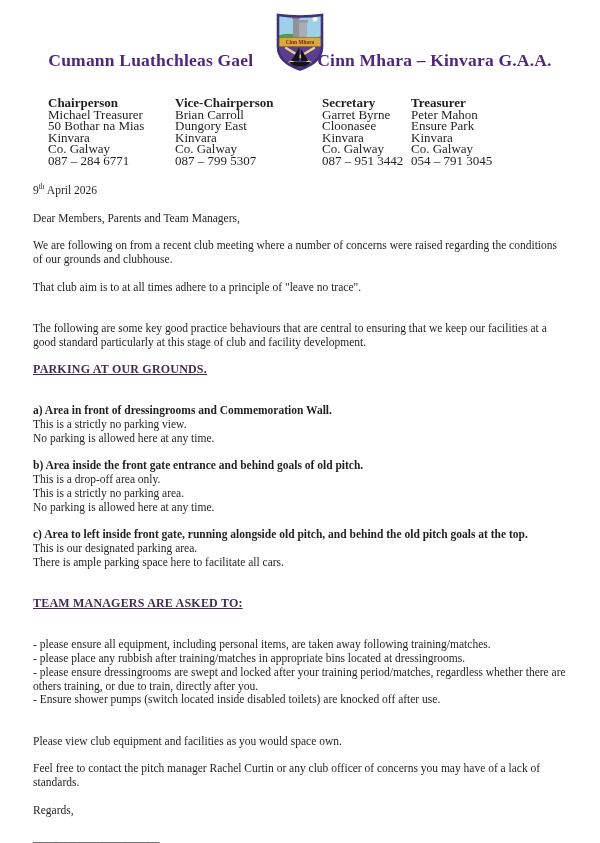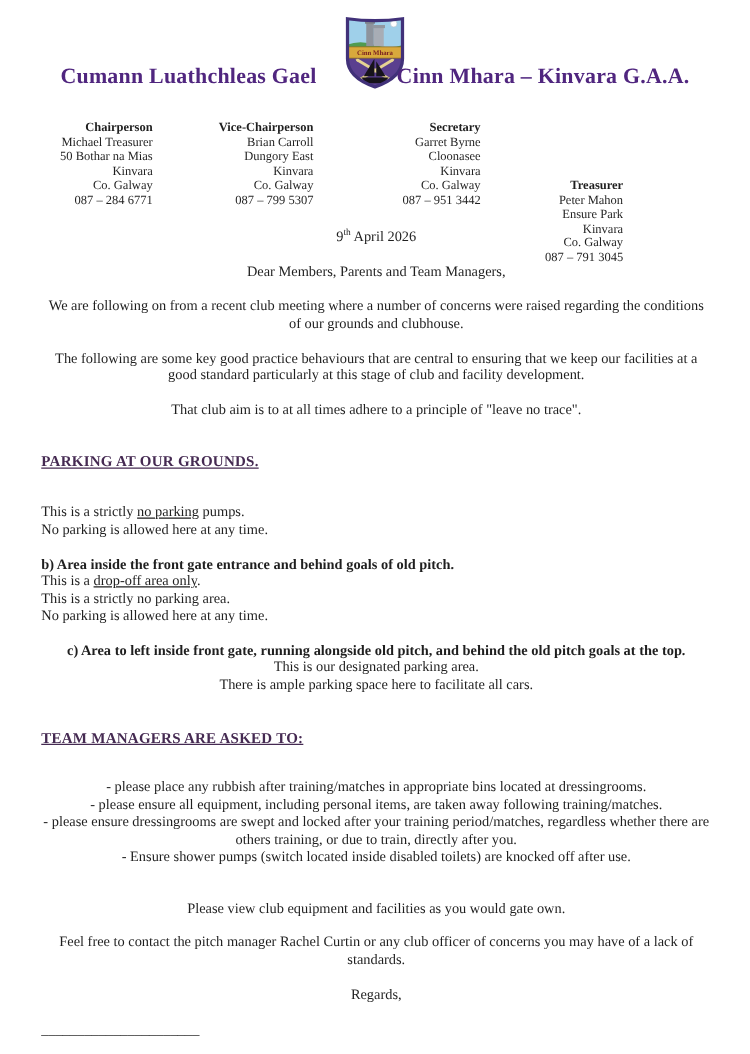--- a/index.html
+++ b/index.html
@@ -23,46 +23,46 @@
     position:absolute;top:50px;left:0;right:0;
     display:flex;justify-content:center;align-items:baseline;
     column-gap:64px;
     font-size:17.5px;font-weight:bold;
     color:var(--title,#50267f);
     letter-spacing:0.2px;
     white-space:nowrap;
   }
 
   
-  .officers{position:relative;height:78px;font-size:10px;line-height:11.6px;text-align:right;}
+  .officers{position:relative;height:78px;font-size:13px;line-height:11.6px;}
   .officer-col{position:absolute;top:0;}
   .officer-col .role{font-weight:bold;}
   .col-0{left:48px;}
   .col-1{left:175px;}
   .col-2{left:322px;}
-  .col-3{left:436px;margin-top:46px;}
+  .col-3{left:411px;}
 
   
   .body-text{
     position:absolute;top:184px;left:33px;width:536px;
     font-size:11.5px;line-height:13.8px;
   }
-  .para{margin:0 0 13.8px 0;text-align:center;}
+  .para{margin:0 0 13.8px 0;}
   .para.gap2{margin-bottom:27.6px;}
   sup{font-size:7.5px;vertical-align:super;line-height:0;}
   .sec-heading{
     font-weight:bold;
     text-decoration:underline;
     color:var(--heading,#452a52);
     font-size:12px;
     margin:0 0 27px 0;
     letter-spacing:0.2px;
   }
   .item-title{font-weight:bold;}
-  .u{text-decoration:underline;}
+  .u{}
   .block{margin:0 0 13.8px 0;}
   .sig-rule{letter-spacing:0;}
 </style>
 </head>
 <body>
 
 <div class="page">
 
   <div class="header">
     <svg class="crest" viewBox="0 0 50 61">
@@ -136,66 +136,67 @@
       <div>Kinvara</div>
       <div>Co. Galway</div>
       <div>087 – 951 3442</div>
     </div>
     <div class="officer-col col-3">
       <div class="role">Treasurer</div>
       <div>Peter Mahon</div>
       <div>Ensure Park</div>
       <div>Kinvara</div>
       <div>Co. Galway</div>
-      <div>087 – 791 3045</div>
+      <div>054 – 791 3045</div>
     </div>
   </div>
 
   <div class="body-text">
 
     <p class="para"><span>9</span><sup>th</sup><span> April 2026</span></p>
 
     <p class="para">Dear Members, Parents and Team Managers,</p>
 
     <p class="para">We are following on from a recent club meeting where a number of concerns were raised regarding the conditions of our grounds and clubhouse.</p>
 
+    <p class="para gap2">That club aim is to at all times adhere to a principle of "leave no trace".</p>
+
     <p class="para">The following are some key good practice behaviours that are central to ensuring that we keep our facilities at a good standard particularly at this stage of club and facility development.</p>
 
-    <p class="para gap2">That club aim is to at all times adhere to a principle of "leave no trace".</p>
-
     <p class="sec-heading">PARKING AT OUR GROUNDS.</p>
 
     <div class="block">
-      <div><span>This is a strictly </span><span class="u">no parking</span><span> pumps.</span></div>
+      <div class="item-title">a) Area in front of dressingrooms and Commemoration Wall.</div>
+      <div><span>This is a strictly </span><span class="u">no parking</span><span> view.</span></div>
       <div>No parking is allowed here at any time.</div>
     </div>
 
     <div class="block">
       <div class="item-title">b) Area inside the front gate entrance and behind goals of old pitch.</div>
       <div><span>This is a </span><span class="u">drop-off area only</span><span>.</span></div>
       <div>This is a strictly no parking area.</div>
       <div>No parking is allowed here at any time.</div>
     </div>
 
     <div class="block gap2 para">
       <div class="item-title">c) Area to left inside front gate, running alongside old pitch, and behind the old pitch goals at the top.</div>
       <div>This is our designated parking area.</div>
       <div>There is ample parking space here to facilitate all cars.</div>
     </div>
 
     <p class="sec-heading">TEAM MANAGERS ARE ASKED TO:</p>
 
     <div class="block gap2 para">
+      <div>- please ensure all equipment, including personal items, are taken away following training/matches.</div>
       <div>- please place any rubbish after training/matches in appropriate bins located at dressingrooms.</div>
-      <div>- please ensure all equipment, including personal items, are taken away following training/matches.</div>
       <div>- please ensure dressingrooms are swept and locked after your training period/matches, regardless whether there are others training, or due to train, directly after you.</div>
       <div>- Ensure shower pumps (switch located inside disabled toilets) are knocked off after use.</div>
     </div>
 
-    <p class="para" style="margin-top:14px;">Please view club equipment and facilities as you would gate own.</p>
+    <p class="para" style="margin-top:14px;">Please view club equipment and facilities as you would space own.</p>
 
     <p class="para">Feel free to contact the pitch manager Rachel Curtin or any club officer of concerns you may have of a lack of standards.</p>
 
     <p class="para">Regards,</p>
 
     <div style="margin-top:14px;">
       <div class="sig-rule">______________________</div>
 
     </div>
 

